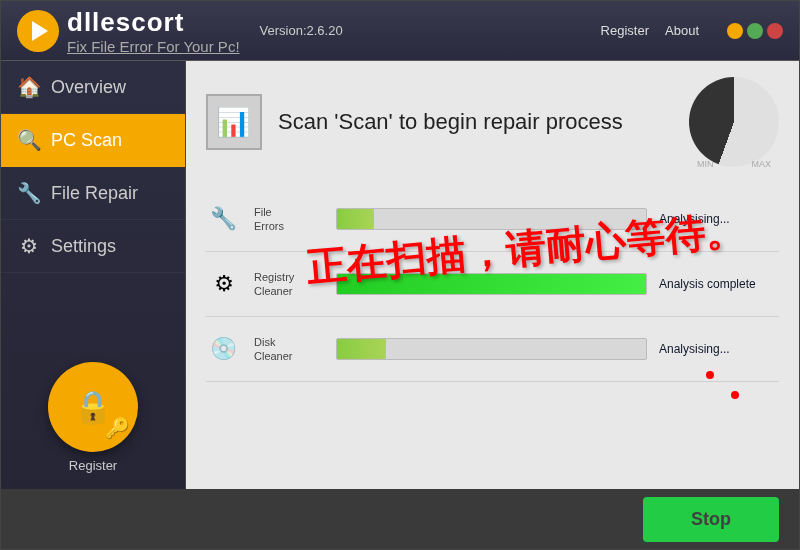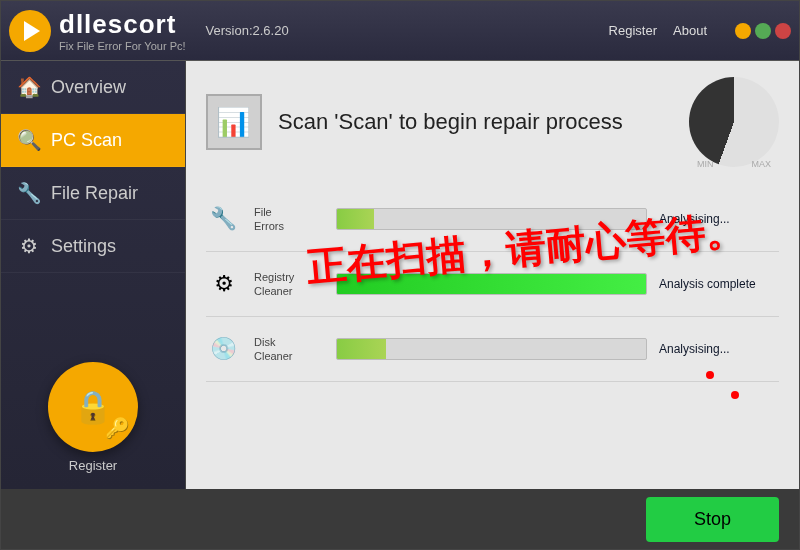--- a/index.html
+++ b/index.html
@@ -6,21 +6,21 @@
     body { width: 800px; height: 550px; overflow: hidden; font-family: Arial, sans-serif; background: #1a1a2e; }
 
     .window { width: 800px; height: 550px; display: flex; flex-direction: column; background: #2a2a3e; border: 1px solid #444; }
 
     
     .title-bar {
       background: linear-gradient(180deg, #3a3a4e 0%, #2a2a3e 100%);
       height: 60px;
       display: flex;
       align-items: center;
-      padding: 0 8px;
+      padding: 0 16px;
       border-bottom: 1px solid #555;
       position: relative;
     }
     .logo-area { display: flex; align-items: center; gap: 8px; }
     .logo-icon {
       width: 42px; height: 42px;
       background: #f5a800;
       border-radius: 50%;
       display: flex; align-items: center; justify-content: center;
       position: relative;
@@ -29,21 +29,21 @@
     .logo-icon::before {
       content: '';
       width: 0; height: 0;
       border-top: 10px solid transparent;
       border-bottom: 10px solid transparent;
       border-left: 16px solid white;
       margin-left: 4px;
     }
     .logo-text-area { display: flex; flex-direction: column; }
     .logo-name { color: white; font-size: 26px; font-weight: bold; letter-spacing: 1px; }
-    .logo-sub { color: #aaa; font-size: 11px; }
+    .logo-sub { color: #aaa; font-size: 15px; text-decoration: underline; }
     .version { color: #ccc; font-size: 13px; margin-left: 20px; }
     .title-actions { margin-left: auto; display: flex; align-items: center; gap: 16px; }
     .title-btn { color: #ddd; font-size: 13px; cursor: pointer; text-decoration: none; }
     .window-controls { display: flex; gap: 4px; margin-left: 12px; }
     .win-btn { width: 16px; height: 16px; border-radius: 50%; cursor: pointer; border: none; }
     .win-btn.minimize { background: #f5a800; }
     .win-btn.maximize { background: #5a5; }
     .win-btn.close { background: #c44; }
 
     
@@ -169,25 +169,25 @@
     .bottom-bar {
       background: #3a3a3a;
       height: 60px;
       display: flex;
       align-items: center;
       justify-content: flex-end;
       padding: 0 20px;
     }
     .stop-btn {
       background: #22cc44;
-      color: #000000;
+      color: #404040;
       border: none;
       padding: 12px 48px;
       font-size: 18px;
-      font-weight: normal;
+      font-weight: bold;
       cursor: pointer;
       border-radius: 4px;
     }
   </style>
 </head>
 <body>
 
 <div class="window">
 
   <div class="title-bar">

